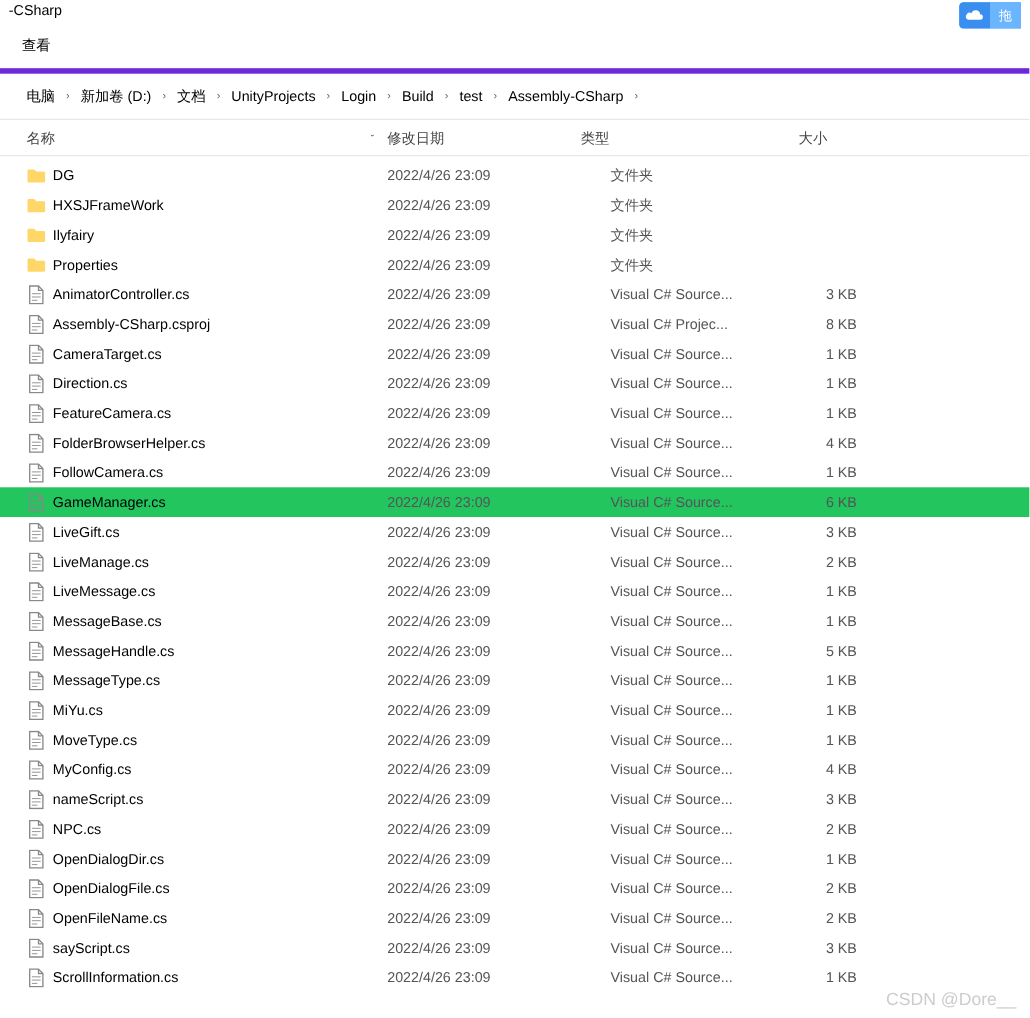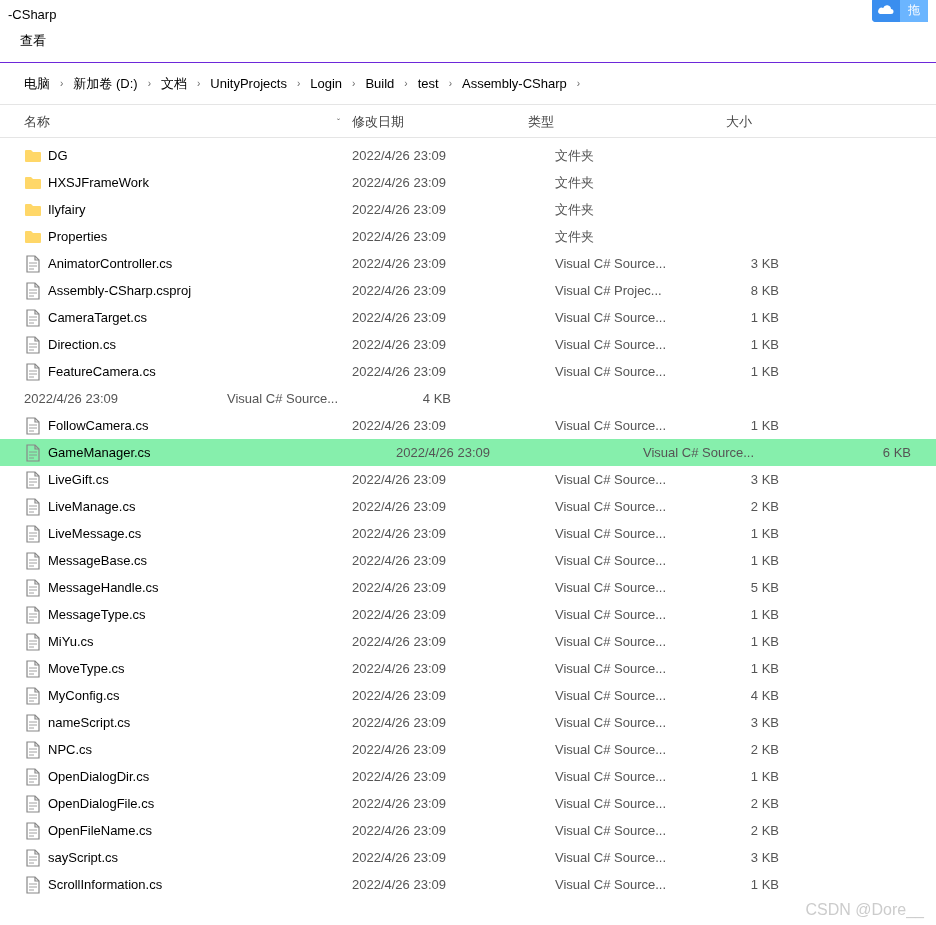--- a/index.html
+++ b/index.html
@@ -1,36 +1,36 @@
 <!DOCTYPE html>
 <html><head>
 <meta charset="utf-8">
 <style>
 * { margin: 0; padding: 0; box-sizing: border-box; }
 body { font-family: "Microsoft YaHei", "Segoe UI", sans-serif; font-size: 13px; color: #000; background: #fff; width: 936px; height: 925px; overflow: hidden; position: relative; }
-.title-bar { height: 24px; padding: 2px 8px; display: flex; align-items: flex-end; justify-content: space-between; }
+.title-bar { height: 24px; padding: 2px 8px; display: flex; align-items: flex-start; justify-content: space-between; }
 .title-text { font-size: 13px; }
 .cloud-btn { display: flex; align-items: center; background: #4a9eff; color: #fff; font-size: 12px; height: 24px; border-radius: 4px 0 0 4px; overflow: hidden; }
 .cloud-icon-box { background: #3a8eef; width: 28px; height: 24px; display: flex; align-items: center; justify-content: center; }
 .cloud-text { padding: 0 8px; background: #6bb5ff; height: 24px; display: flex; align-items: center; }
-.ribbon-tab { padding: 8px 20px 12px; border-bottom: 1px solid #6d28d9; }
+.ribbon-tab { padding: 8px 20px 12px; border-bottom: 5px solid #6d28d9; }
 .ribbon-tab span { font-size: 13px; }
 .breadcrumb { display: flex; align-items: center; padding: 8px 16px; border-bottom: 1px solid #e5e5e5; height: 42px; }
 .bc-item { padding: 4px 8px; font-size: 13px; color: #000; cursor: pointer; }
 .bc-sep { color: #666; font-size: 10px; padding: 0 2px; }
 .columns { display: flex; padding: 8px 0 6px 24px; border-bottom: 1px solid #e5e5e5; }
 .col-name { width: 328px; display: flex; align-items: center; gap: 4px; }
 .col-date { width: 176px; }
 .col-type { width: 152px; }
 .col-size { width: 80px; text-align: right; padding-right: 8px; }
 .col-header { font-size: 13px; color: #444; cursor: pointer; }
 .sort-arrow { font-size: 9px; color: #555; margin-left: auto; margin-right: 12px; }
 .file-list { padding-top: 4px; }
 .row { display: flex; align-items: center; height: 27px; padding-left: 24px; cursor: pointer; }
-.row.selected { background: #86efac; gap: 44px; }
+.row.selected { background: #22c55e; }
 .cell-name { width: 328px; display: flex; align-items: center; gap: 6px; }
 .cell-date { width: 176px; color: #555; }
 .cell-type { width: 152px; color: #555; margin-left: 27px; }
 .cell-size { width: 80px; text-align: right; color: #555; padding-right: 8px; }
 .icon { width: 18px; height: 18px; display: flex; align-items: center; justify-content: center; flex-shrink: 0; }
 .folder-svg { fill: #ffd768; }
 .file-svg { fill: none; stroke: #888; stroke-width: 1.2; }
 .watermark { position: absolute; bottom: 6px; right: 12px; color: #ccc; font-size: 16px; font-family: Arial, sans-serif; }
 </style>
 </head>
@@ -203,20 +203,30 @@
             <path d="M4 8h8M4 11h8M4 14h5" stroke-width="0.8"></path>
           </svg>
         </span>
         <span>FeatureCamera.cs</span>
       </div>
       <div class="cell-date">2022/4/26 23:09</div>
       <div class="cell-type">Visual C# Source...</div>
       <div class="cell-size">1 KB</div>
     </div>
     <div class="row">
+      <div class="cell-name">
+        <span class="icon">
+          <svg class="file-svg" width="16" height="18" viewBox="0 0 16 18">
+            <path d="M2 1h8l4 4v12H2V1z"></path>
+            <path d="M10 1v4h4"></path>
+            <path d="M4 8h8M4 11h8M4 14h5" stroke-width="0.8"></path>
+          </svg>
+        </span>
+        <span>FolderBrowserHelper.cs</span>
+      </div>
       <div class="cell-date">2022/4/26 23:09</div>
       <div class="cell-type">Visual C# Source...</div>
       <div class="cell-size">4 KB</div>
     </div>
     <div class="row">
       <div class="cell-name">
         <span class="icon">
           <svg class="file-svg" width="16" height="18" viewBox="0 0 16 18">
             <path d="M2 1h8l4 4v12H2V1z"></path>
             <path d="M10 1v4h4"></path>

